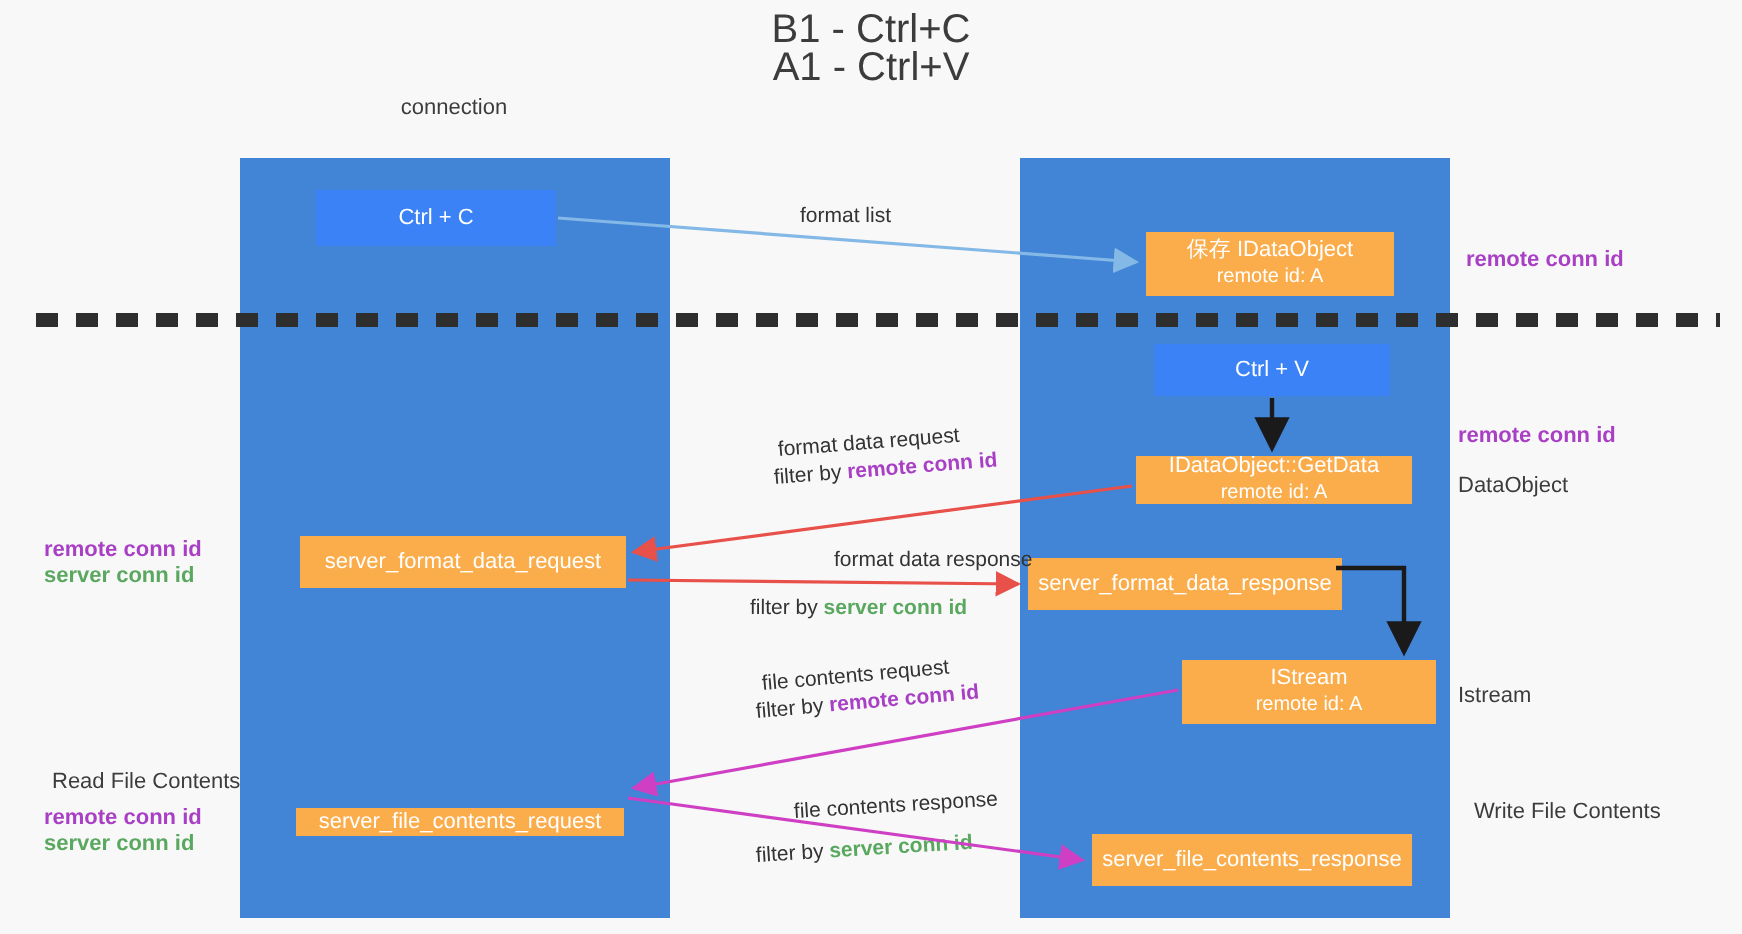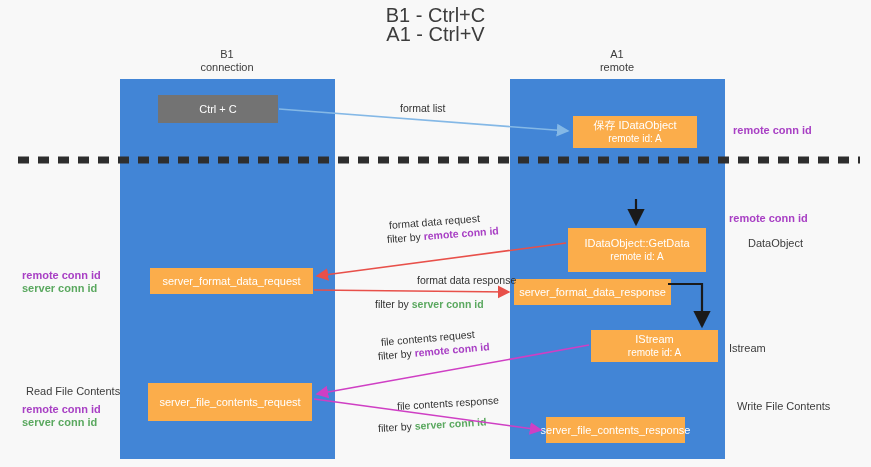--- a/index.html
+++ b/index.html
@@ -26,21 +26,21 @@
     position:absolute;text-align:center;color:#3c3c3c;
     font-size:11px;line-height:13px;
   }
 
   
   .node{
     position:absolute;box-sizing:border-box;
     display:flex;flex-direction:column;align-items:center;justify-content:center;
     color:#ffffff;font-size:11px;line-height:13px;text-align:center;
   }
-  .node.green{background:#737373;}
+  .node.green{background:#3b82f6;}
   .node.orange{background:#fbad4b;}
   .node .l2{font-size:10px;line-height:13px;}
 
   
   .note{position:absolute;font-size:11px;line-height:14px;color:#3c3c3c;white-space:nowrap;}
   .note.purple{color:#a83fc4;font-weight:bold;}
   .note.green{color:#5aa85f;font-weight:bold;}
 
   
   .elabel{position:absolute;font-size:10.5px;line-height:13px;color:#333;white-space:nowrap;}
@@ -56,61 +56,59 @@
 
   <div class="lane" style="left:120px;top:79px;width:215px;height:380px;"></div>
   <div class="lane" style="left:510px;top:79px;width:215px;height:380px;"></div>
 
   <div class="title">
     <div>B1 - Ctrl+C</div>
     <div>A1 - Ctrl+V</div>
   </div>
 
   <div class="col-head" style="left:147px;top:48px;width:160px;">
-    <div>B1</div>
     <div>connection</div>
-  </div>
-  <div class="col-head" style="left:537px;top:48px;width:160px;">
-    <div>A1</div>
-    <div>remote</div>
   </div>
 
   <div class="node green" style="left:158px;top:95px;width:120px;height:28px;">
     <div>Ctrl + C</div>
   </div>
 
   <div class="node orange" style="left:573px;top:116px;width:124px;height:32px;">
     <div>保存 IDataObject</div>
     <div class="l2">remote id: A</div>
   </div>
 
+  <div class="node green" style="left:577px;top:172px;width:118px;height:26px;">
+    <div>Ctrl + V</div>
+  </div>
 
-  <div class="node orange" style="left:568px;top:228px;width:138px;height:44px;">
+  <div class="node orange" style="left:568px;top:228px;width:138px;height:24px;">
     <div>IDataObject::GetData</div>
     <div class="l2">remote id: A</div>
   </div>
 
   <div class="node orange" style="left:514px;top:279px;width:157px;height:26px;">
     <div>server_format_data_response</div>
   </div>
 
   <div class="node orange" style="left:150px;top:268px;width:163px;height:26px;">
     <div>server_format_data_request</div>
   </div>
 
   <div class="node orange" style="left:591px;top:330px;width:127px;height:32px;">
     <div>IStream</div>
     <div class="l2">remote id: A</div>
   </div>
 
-  <div class="node orange" style="left:148px;top:383px;width:164px;height:38px;">
+  <div class="node orange" style="left:148px;top:404px;width:164px;height:14px;">
     <div>server_file_contents_request</div>
   </div>
 
-  <div class="node orange" style="left:546px;top:417px;width:139px;height:26px;">
+  <div class="node orange" style="left:546px;top:417px;width:160px;height:26px;">
     <div>server_file_contents_response</div>
   </div>
 
   <div class="elabel" style="left:400px;top:102px;">
     <span>format list</span>
   </div>
 
   <div class="elabel" style="left:389px;top:219px;transform:rotate(-4.5deg);transform-origin:left center;">
     <span>format data request</span>
   </div>
@@ -136,21 +134,21 @@
     <span>file contents response</span>
   </div>
   <div class="elabel" style="left:378px;top:422px;transform:rotate(-3.5deg);transform-origin:left center;">
     <span>filter by </span><span class="hi-green">server conn id</span>
   </div>
 
   <div class="note purple" style="left:733px;top:123px;">remote conn id</div>
 
   <div class="note purple" style="left:729px;top:211px;">remote conn id</div>
 
-  <div class="note" style="left:748px;top:236px;">DataObject</div>
+  <div class="note" style="left:729px;top:236px;">DataObject</div>
 
   <div class="note" style="left:729px;top:341px;">Istream</div>
 
   <div class="note" style="left:737px;top:399px;text-align:right;">Write File Contents</div>
 
   <div class="note purple" style="left:22px;top:268px;">remote conn id</div>
   <div class="note green" style="left:22px;top:281px;">server conn id</div>
 
   <div class="note" style="left:26px;top:384px;">Read File Contents</div>
   <div class="note purple" style="left:22px;top:402px;">remote conn id</div>

